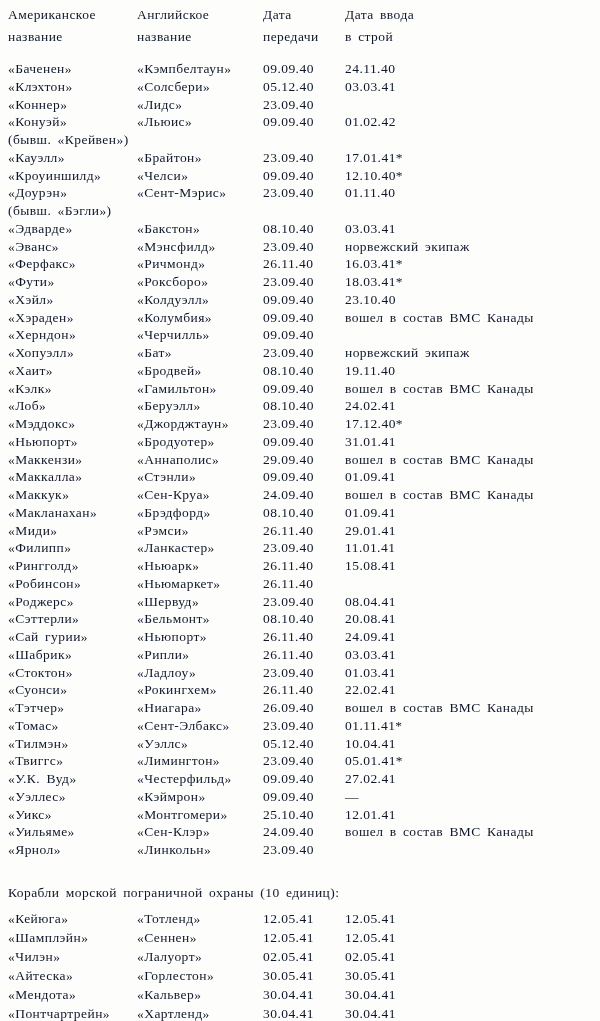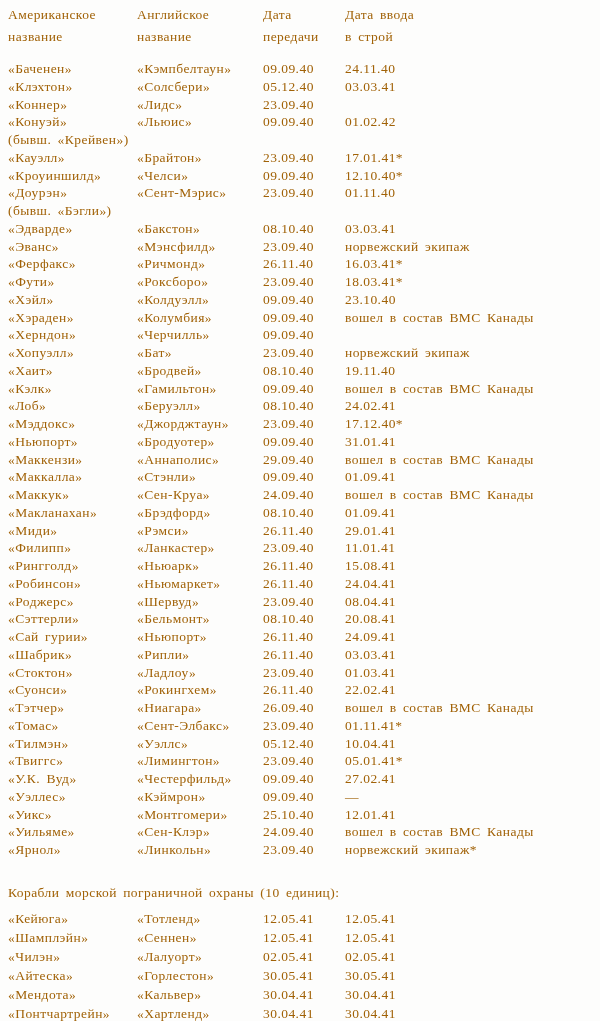--- a/index.html
+++ b/index.html
@@ -1,21 +1,21 @@
 <!DOCTYPE html>
 <html><head>
 <meta charset="utf-8">
 <style>
   html,body{margin:0;padding:0;background:#ffffff;}
   .page{
     position:relative;
     width:600px;height:1021px;
     background:#fdfdfc;
     font-family:"Liberation Serif","DejaVu Serif",serif;
-    color:#a16207;
+    color:#0f172a;
     font-size:13.5px;
     letter-spacing:0.45px;
     word-spacing:2.5px;
     overflow:hidden;
     box-sizing:border-box;
     padding:4px 0 0 8px;
   }
   .hrow{
     display:grid;
     grid-template-columns:129px 126px 82px auto;
@@ -225,21 +225,20 @@
       <div class="row">
         <div class="c">«Рингголд»</div>
         <div class="c">«Ньюарк»</div>
         <div class="c">26.11.40</div>
         <div class="c">15.08.41</div>
       </div>
       <div class="row">
         <div class="c">«Робинсон»</div>
         <div class="c">«Ньюмаркет»</div>
         <div class="c">26.11.40</div>
-        <div class="c">24.04.41</div>
       </div>
       <div class="row">
         <div class="c">«Роджерс»</div>
         <div class="c">«Шервуд»</div>
         <div class="c">23.09.40</div>
         <div class="c">08.04.41</div>
       </div>
       <div class="row">
         <div class="c">«Сэттерли»</div>
         <div class="c">«Бельмонт»</div>
@@ -315,21 +314,20 @@
       <div class="row">
         <div class="c">«Уильяме»</div>
         <div class="c">«Сен-Клэр»</div>
         <div class="c">24.09.40</div>
         <div class="c">вошел в состав ВМС Канады</div>
       </div>
       <div class="row">
         <div class="c">«Ярнол»</div>
         <div class="c">«Линкольн»</div>
         <div class="c">23.09.40</div>
-        <div class="c">норвежский экипаж*</div>
       </div>
     </div>
 
   <div class="section-title">Корабли морской пограничной охраны (10 единиц):</div>
 
   <div id="cg-rows">
       <div class="row cg-row">
         <div class="c">«Кейюга»</div>
         <div class="c">«Тотленд»</div>
         <div class="c">12.05.41</div>

